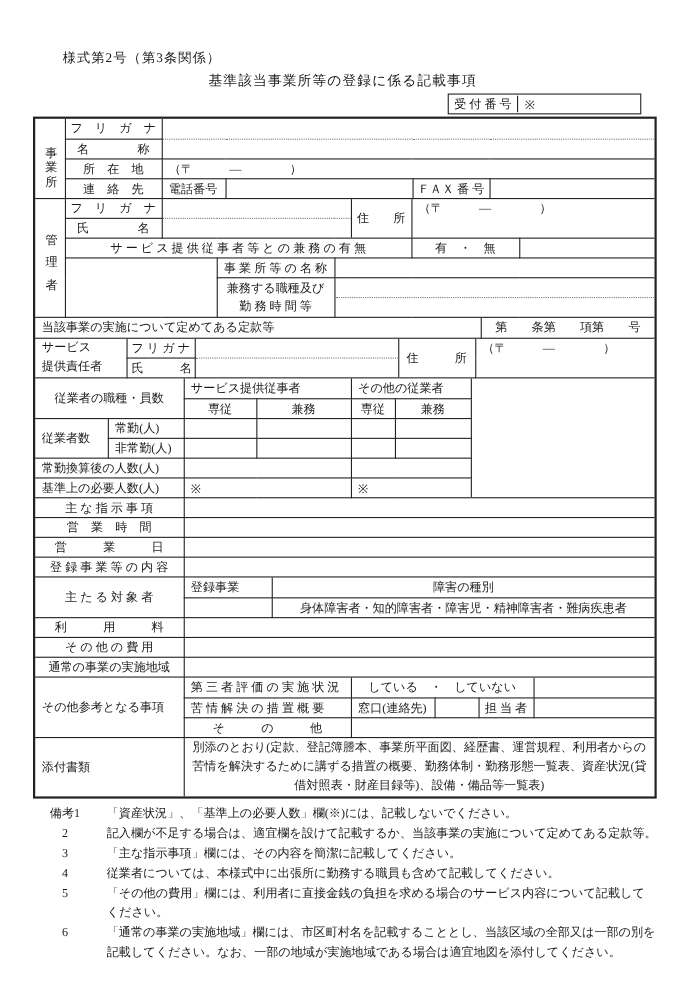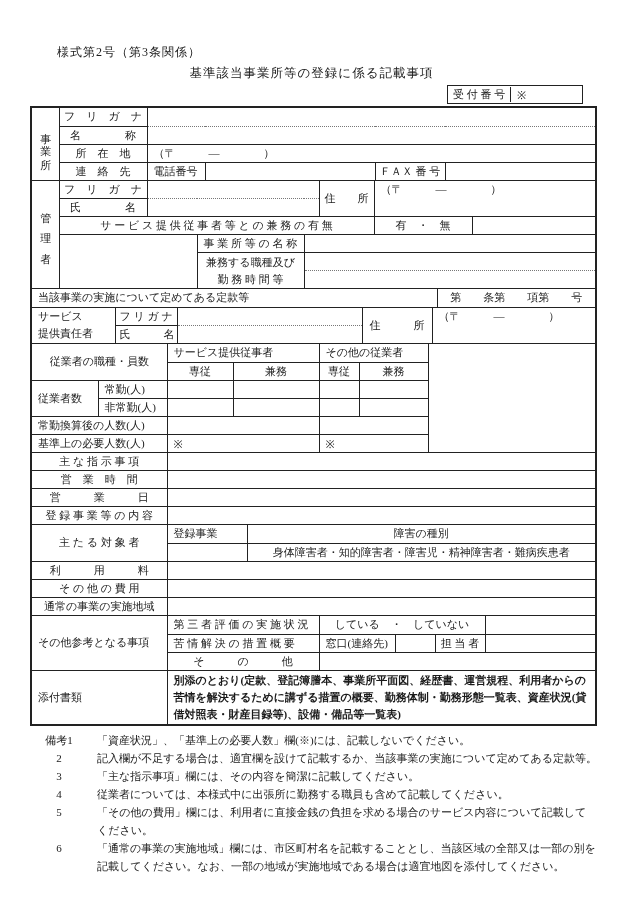--- a/index.html
+++ b/index.html
@@ -1,21 +1,21 @@
 <!DOCTYPE html>
 <html><head>
 <meta charset="utf-8">
 <style>
   html,body{margin:0;padding:0;background:#fff;}
   body{width:630px;height:915px;overflow:hidden;color:#1a1a1a;
        font-family:"Liberation Serif","DejaVu Serif",serif;}
   .page{box-sizing:border-box;padding:44px 16px 0 30px;}
   .form-no{padding-left:27px;font-size:12px;letter-spacing:1px;}
   .doc-title{width:563px;text-align:center;font-size:12.5px;letter-spacing:1px;margin-top:4px;}
-  .recept{width:136px;height:19px;border:1px solid #222;display:flex;align-items:center;
+  .recept{width:176px;height:19px;border:1px solid #222;display:flex;align-items:center;
           font-size:11px;margin:3px 14px 2px auto;background:#fff;box-sizing:border-box;}
   .recept .lab{width:62px;text-align:center;border-right:1px solid #222;}
   .recept .val{flex:1;padding-left:6px;}
   .recept-row{width:567px;}
   .formbox{width:567px;border:2px solid #222;box-sizing:border-box;}
   table.band{border-collapse:collapse;table-layout:fixed;width:563px;}
   td{border-right:1px solid #222;border-bottom:1px solid #222;padding:0 4px;
      font-size:11px;text-align:center;white-space:nowrap;overflow:hidden;box-sizing:border-box;}
   tr.r{height:18px;}
   tr.h36{height:36px;}
@@ -24,21 +24,21 @@
   td.tl{text-align:left;padding-left:6px;}
   td.dotb{border-bottom:1px dotted #777;}
   td.vtop{vertical-align:top;padding-top:1px;}
   td.p0{padding:0;}
   .vtext{writing-mode:vertical-rl;text-orientation:upright;margin:0 auto;line-height:1;}
   .vs1{letter-spacing:13px;}
   .vs2{letter-spacing:20px;}
   .ln{line-height:17px;}
   .half{height:17px;}
   .dothalf{border-bottom:1px dotted #777;}
-  td.wrap{white-space:normal;line-height:17px;text-align:left;padding:1px 6px;height:53px;font-weight:bold;}
+  td.wrap{white-space:normal;line-height:17px;text-align:center;padding:1px 6px;height:53px;}
   .notes{margin-top:5px;font-size:11px;width:575px;}
   .note{display:flex;line-height:18px;}
   .nnum{width:58px;text-align:center;padding-right:9px;flex-shrink:0;}
   .ntext{width:500px;}
 </style>
 </head>
 <body>
 
 <div class="page">
 

